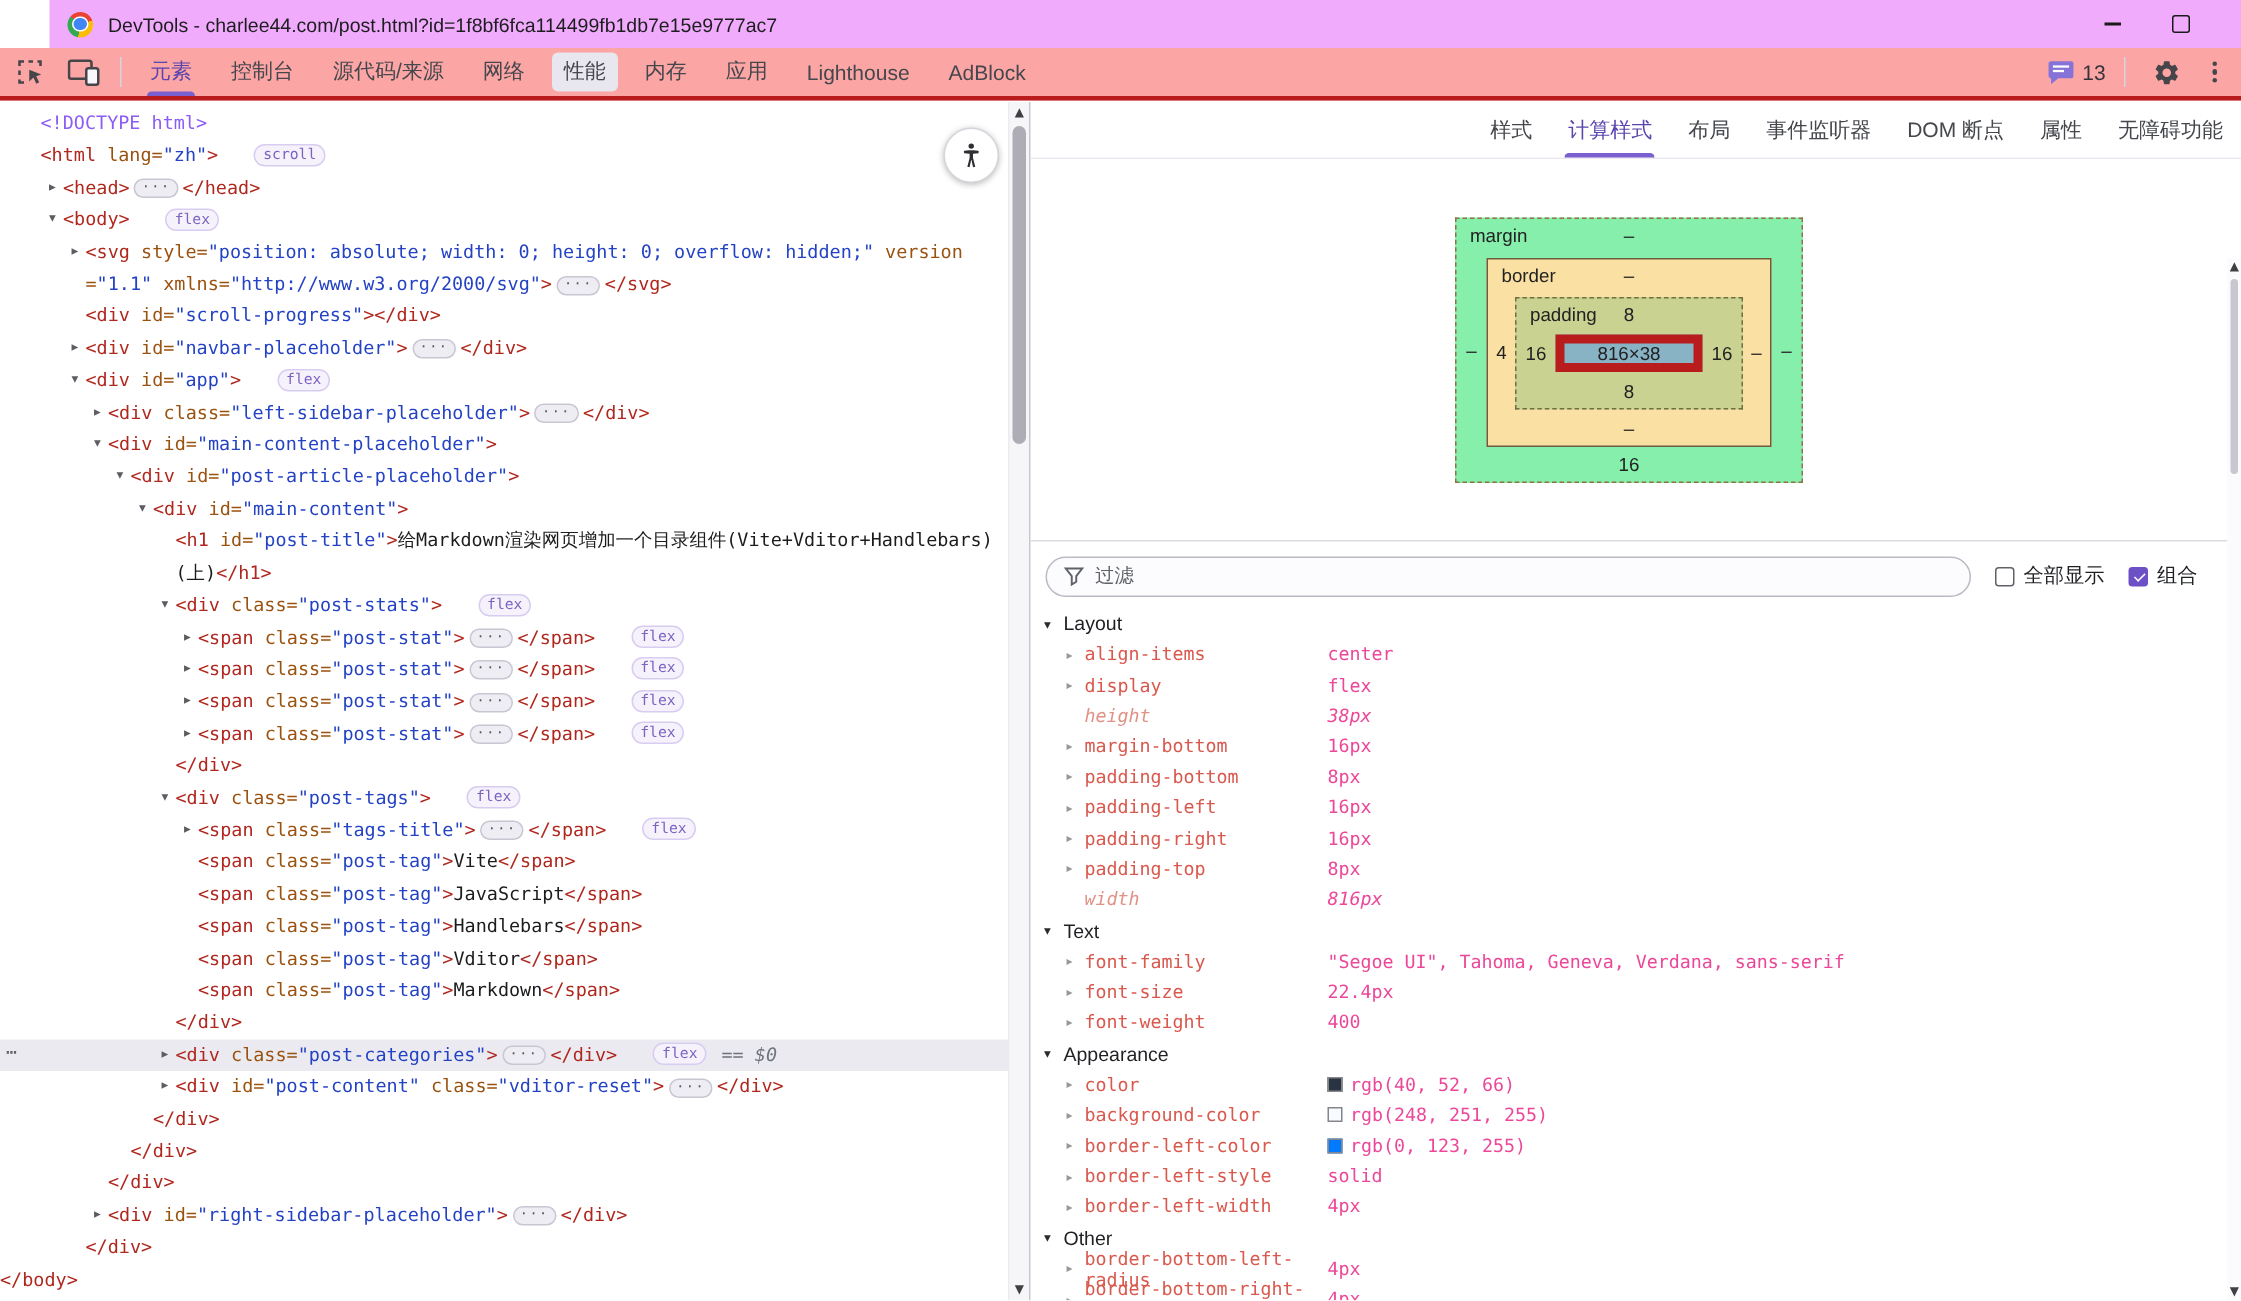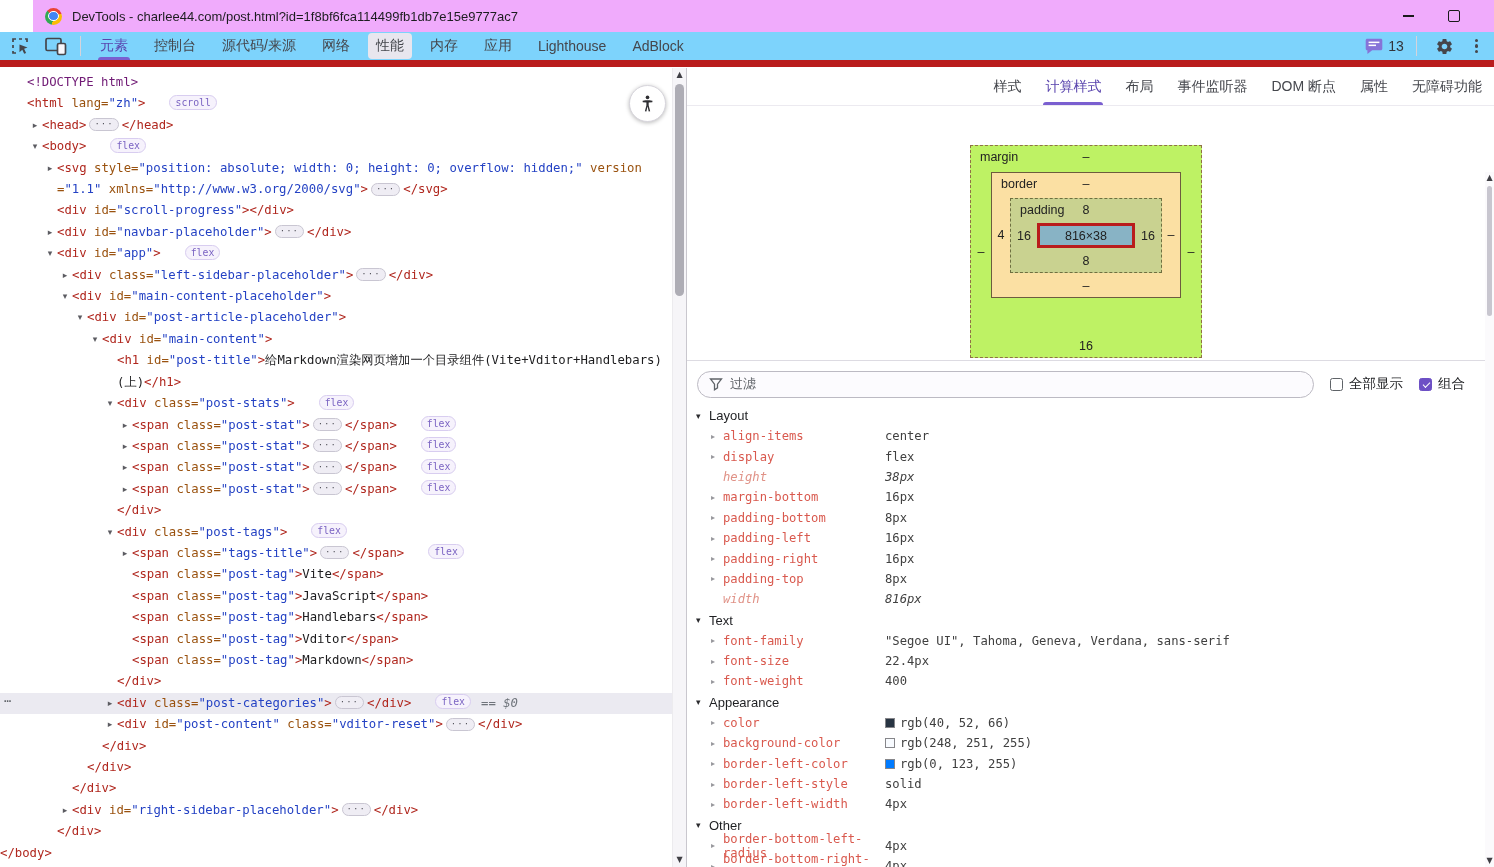--- a/index.html
+++ b/index.html
@@ -16,22 +16,22 @@
   .title-text{margin-left:10px;font-size:13px;color:#1d1d20;white-space:nowrap;}
   .win-controls{position:absolute;right:4px;top:0;height:32px;display:flex;}
   .win-btn{width:46px;height:32px;display:flex;align-items:center;justify-content:center;}
   .g-min{width:11px;height:2px;background:#1a1a1a;}
   .g-max{width:10px;height:10px;border:1.6px solid #1a1a1a;border-radius:2px;}
   .g-close{position:relative;width:13px;height:13px;}
   .g-close i{position:absolute;left:0;top:5.5px;width:13px;height:1.8px;background:#1a1a1a;display:block;}
   .g-close i:first-child{transform:rotate(45deg);} .g-close i:last-child{transform:rotate(-45deg);}
 
   
-  .toolbar{position:absolute;left:0;top:32px;width:100%;height:35px;background:#7dd3fc;
-           border-bottom:7px solid #b91c1c;display:flex;align-items:center;box-sizing:border-box;}
+  .toolbar{position:absolute;left:0;top:32px;width:100%;height:35px;background:#fca5a5;
+           border-bottom:3px solid #b91c1c;display:flex;align-items:center;box-sizing:border-box;}
   .tb-icon{width:32px;height:28px;display:flex;align-items:center;justify-content:center;margin-left:4px;border-radius:4px;}
   .tb-sep{width:1px;height:20px;background:#d5d3db;margin:0 6px 0 8px;}
   .main-tabs{display:flex;height:100%;align-items:stretch;}
   .mtab{position:relative;display:flex;align-items:center;padding:0 13px;font-size:14px;color:#45474d;cursor:default;}
   .mtab.active{color:#5a45ae;}
   .mtab.active::after{content:"";position:absolute;left:11px;right:11px;bottom:0;height:3px;
                       background:#7a5fd0;border-radius:3px 3px 0 0;}
   .mtab.hl span{background:#e8e6ee;border-radius:4px;padding:4px 8px;margin:-4px -8px;}
   .toolbar-right{margin-left:auto;display:flex;align-items:center;}
   .msg-count{display:flex;align-items:center;gap:5px;font-size:14px;color:#33343a;}
@@ -42,21 +42,21 @@
   
   #elements{position:absolute;left:0;top:68px;width:672px;bottom:0;overflow:hidden;background:#fff;
             font-family:"DejaVu Sans Mono","Liberation Mono",monospace;font-size:12.3px;line-height:21.4px;
             color:#18181a;padding-top:4px;box-sizing:border-box;}
   .tree-row{position:relative;padding-right:6px;word-break:break-all;}
   .tree-row.selected{background:#ebeaf1;}
   .arrow{position:absolute;top:0;width:12px;text-align:center;color:#5c5c62;font-size:9px;
          font-family:"DejaVu Sans",sans-serif;}
   .gutter-dots{position:absolute;left:4px;top:-2px;color:#5f6368;font-size:12px;letter-spacing:1px;}
   .s-tag{color:#b0271e;} .s-attr{color:#9a520f;} .s-val{color:#2442c4;}
-  .s-doc{color:#701a75;} .s-txt{color:#1c1c1e;}
+  .s-doc{color:#8b5cf6;} .s-txt{color:#1c1c1e;}
   .badge{display:inline-block;font-size:9.8px;line-height:13px;padding:0 5px;border:1px solid #d8cdf0;
          background:#f6f2fc;color:#7a63c2;border-radius:8px;margin-left:24px;vertical-align:1.5px;}
   .dots-pill{display:inline-block;font-size:9px;line-height:11px;padding:0 4px;border:1px solid #c9c6d2;
          background:#efedf4;color:#55555c;border-radius:7px;margin:0 3px;vertical-align:1.5px;letter-spacing:1px;}
   .eq{color:#6f747b;font-style:italic;margin-left:10px;}
 
   .a11y-fab{position:absolute;left:629px;top:85px;width:35px;height:35px;border-radius:50%;background:#fff;
             border:1px solid #d7d5dc;box-shadow:0 1px 4px rgba(0,0,0,.28);display:flex;align-items:center;justify-content:center;}
 
   
@@ -73,24 +73,24 @@
   .rtabs{height:37px;display:flex;align-items:stretch;padding-left:8px;border-bottom:1px solid #eceaf0;justify-content:flex-end;}
   .rtab{position:relative;display:flex;align-items:center;padding:0 12px;font-size:14px;color:#45474d;}
   .rtab.active{color:#5a45ae;}
   .rtab.active::after{content:"";position:absolute;left:10px;right:10px;bottom:0;height:3px;
                       background:#7a5fd0;border-radius:3px 3px 0 0;}
   .rcontent{position:absolute;top:37px;left:0;right:9px;bottom:0;overflow:hidden;}
 
   
   .bm-wrap{padding-top:40px;display:flex;justify-content:center;}
   .bm{font-size:12.5px;color:#222;}
-  .bm-margin{position:relative;width:232px;height:213px;background:#bef264;border:1px dashed #8f7146;box-sizing:border-box;padding-left:48px;}
+  .bm-margin{position:relative;width:232px;height:177px;background:#86efac;border:1px dashed #8f7146;box-sizing:border-box;padding-left:48px;}
   .bm-border{position:absolute;left:20px;top:26px;width:190px;height:126px;background:#fbe0a3;border:1px solid #6d5c3e;box-sizing:border-box;}
   .bm-padding{position:absolute;left:18px;top:25px;width:152px;height:75px;background:#c9d290;border:1px dashed #6f6f40;box-sizing:border-box;}
-  .bm-content{position:absolute;left:26px;top:24px;width:98px;height:25px;background:#88b3c5;border:3px solid #b91c1c;
+  .bm-content{position:absolute;left:26px;top:24px;width:98px;height:25px;background:#88b3c5;border:6px solid #b91c1c;
               display:flex;align-items:center;justify-content:center;box-sizing:border-box;}
   .bm .lbl{position:absolute;left:9px;top:4px;}
   .v-top{position:absolute;top:4px;left:0;width:100%;text-align:center;}
   .v-bottom{position:absolute;bottom:4px;left:0;width:100%;text-align:center;}
   .v-left{position:absolute;top:50%;transform:translateY(-50%);text-align:center;}
   .v-right{position:absolute;top:50%;transform:translateY(-50%);text-align:center;}
   .bm-margin>.v-left{left:0;width:20px;} .bm-margin>.v-right{right:0;width:20px;}
   .bm-border>.v-left{left:0;width:18px;} .bm-border>.v-right{right:0;width:18px;}
   .bm-padding>.v-left{left:0;width:26px;} .bm-padding>.v-right{right:0;width:26px;}
 
@@ -107,21 +107,21 @@
                      border-left:1.8px solid #fff;border-bottom:1.8px solid #fff;transform:rotate(-45deg);}
 
   
   .props{position:absolute;top:300px;left:0;right:0;bottom:0;overflow:hidden;}
   .cgroup{height:21px;display:flex;align-items:center;padding-left:9px;font-size:13px;color:#1f2023;}
   .cgroup .tri{width:13px;font-size:9px;color:#2b2b2e;}
   .crow{height:20.4px;display:flex;align-items:center;padding-left:24px;
         font-family:"DejaVu Sans Mono","Liberation Mono",monospace;font-size:12.2px;}
   .crow .tri{width:12px;font-size:8px;color:#97979c;font-family:"DejaVu Sans",sans-serif;}
   .crow .pname{color:#d9594e;width:162px;flex:none;}
-  .crow .pval{color:#404040;display:flex;align-items:center;gap:5px;}
+  .crow .pval{color:#ec4899;display:flex;align-items:center;gap:5px;}
   .crow.ital .pname{font-style:italic;color:#e09287;}
   .crow.ital .pval{font-style:italic;}
   .swatch{display:inline-block;width:10px;height:10px;border:1px solid #86868a;box-sizing:border-box;flex:none;}
 </style>
 </head>
 <body>
 
 <div class="titlebar">
   <div class="chrome-logo"></div>
   <div class="title-text">DevTools - charlee44.com/post.html?id=1f8bf6fca114499fb1db7e15e9777ac7</div>

